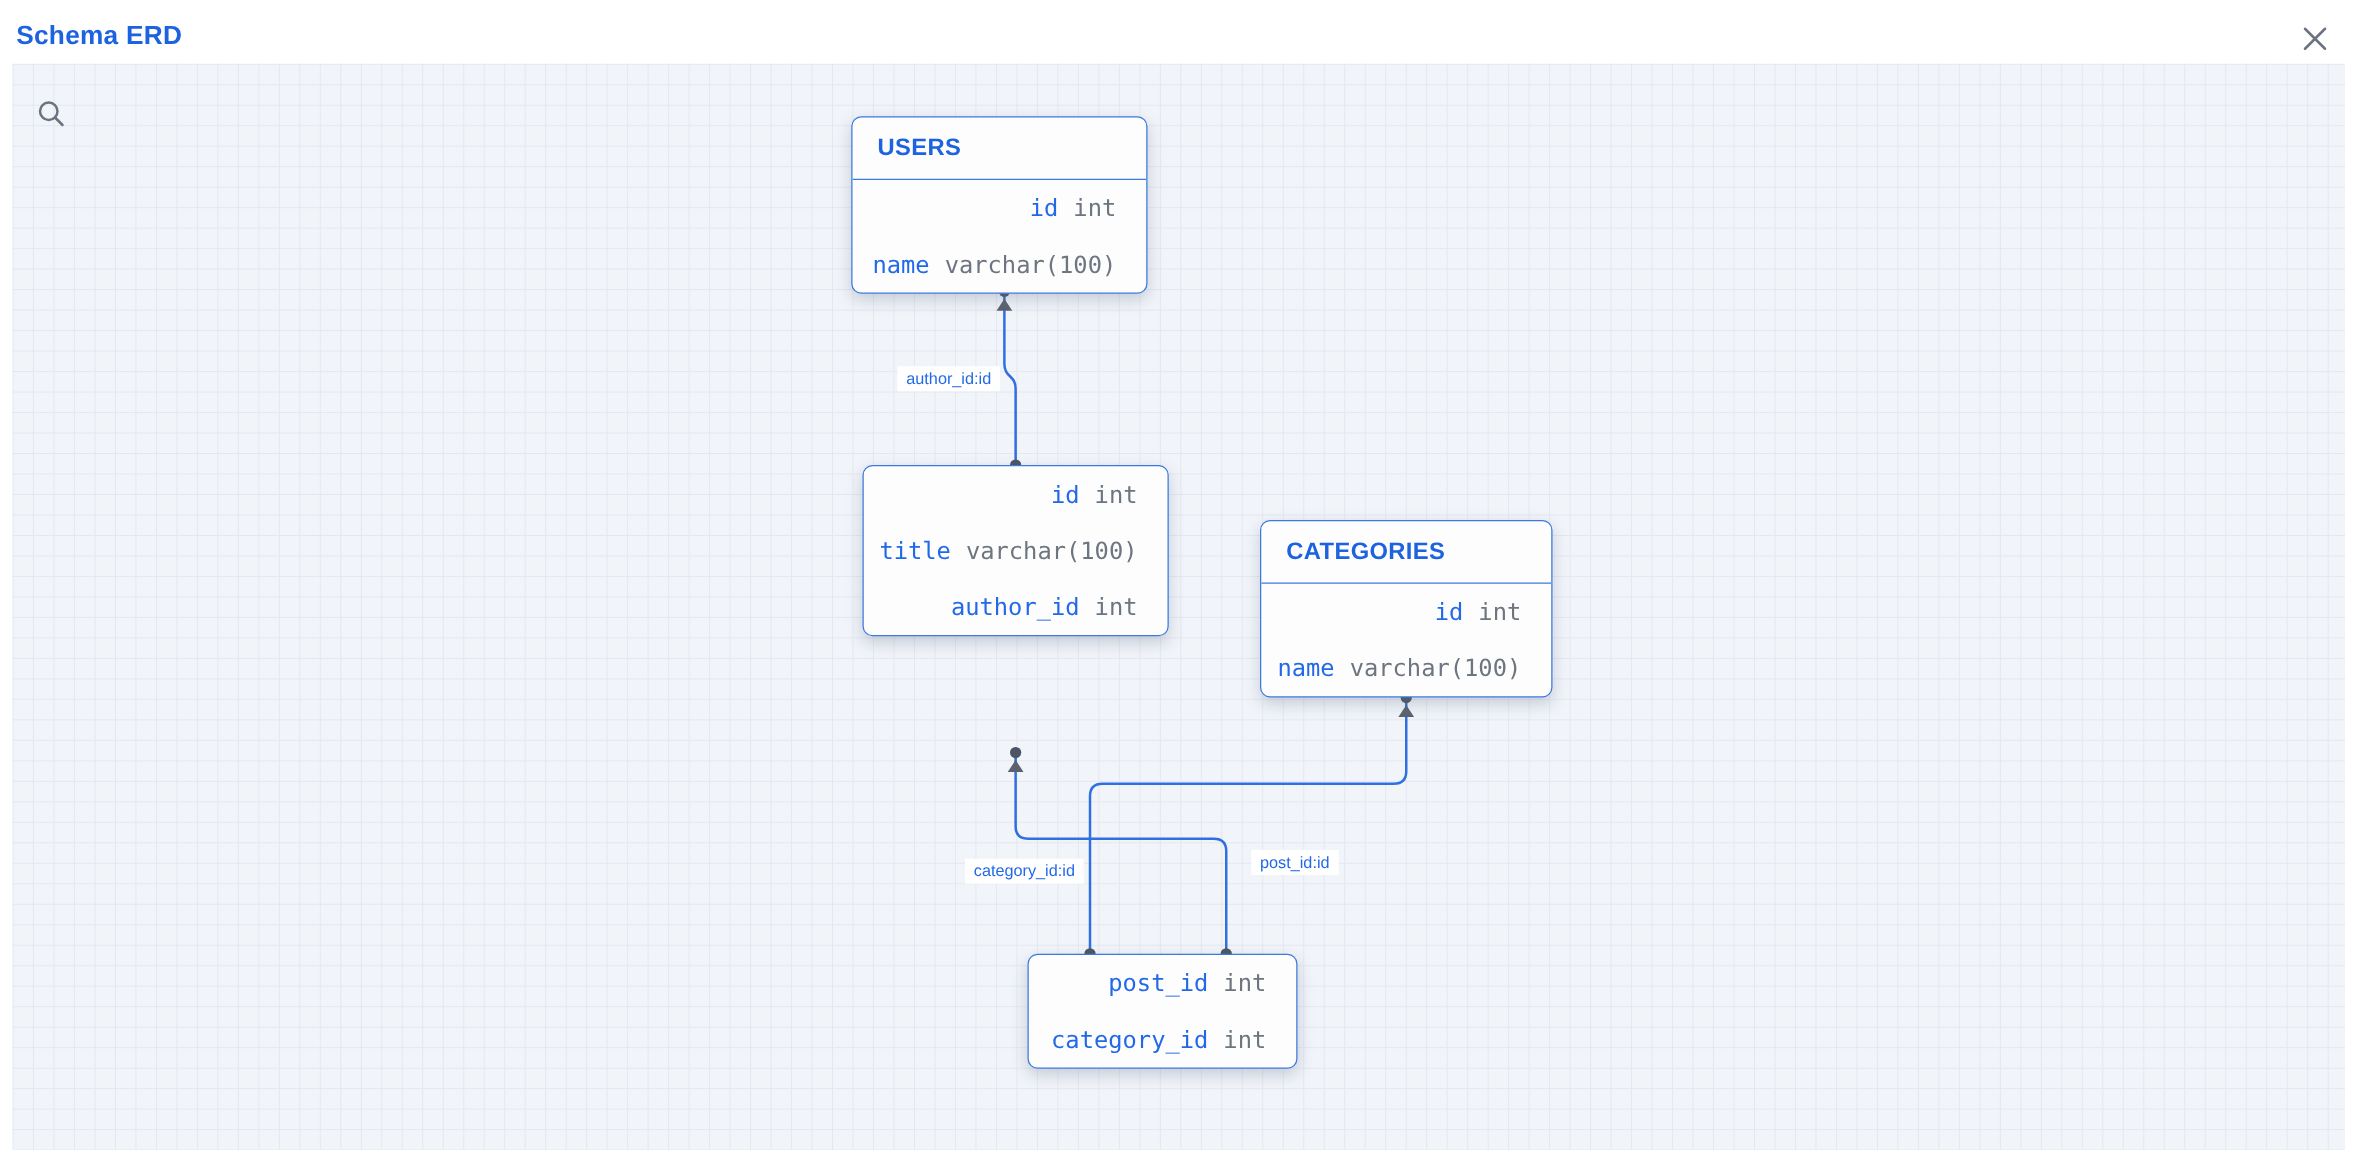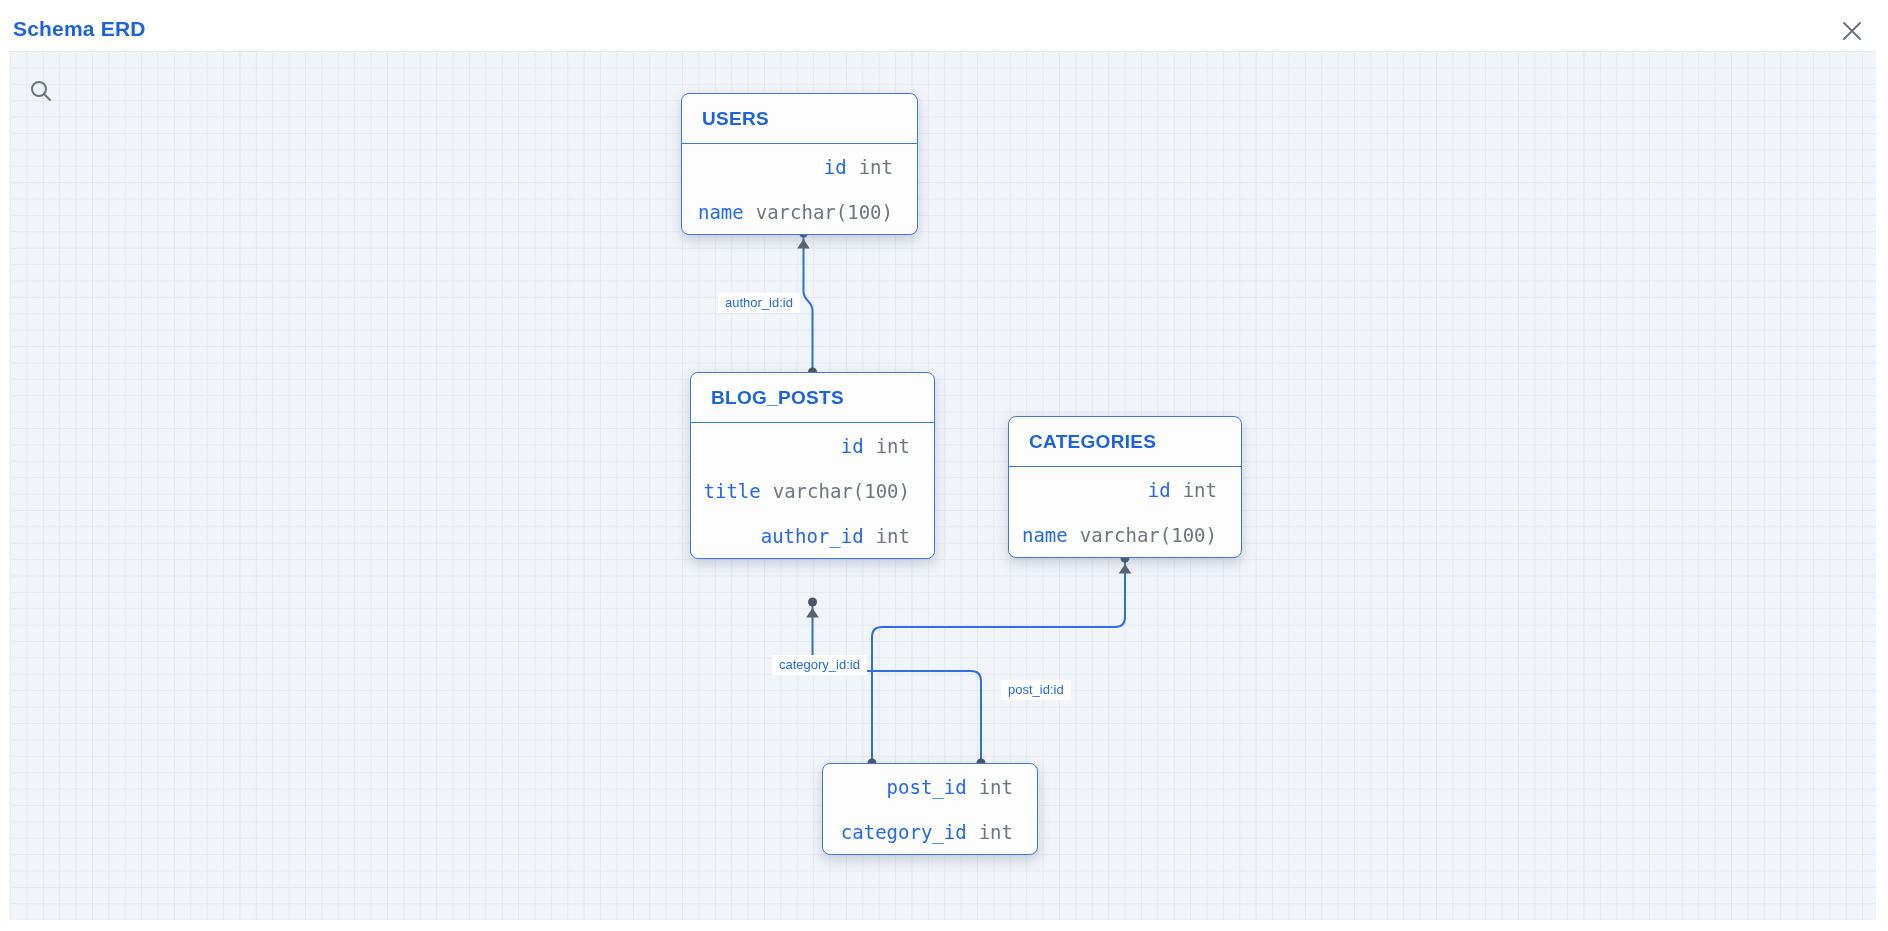--- a/index.html
+++ b/index.html
@@ -86,21 +86,20 @@
       <span class="col-name">id</span>
       <span class="col-type">int</span>
     </div>
     <div class="entity-row">
       <span class="col-name">name</span>
       <span class="col-type">varchar(100)</span>
     </div>
   </div>
 
   <div class="entity" style="left:680px; top:321px; width:245px;">
-    <div class="entity-title">BLOG_POSTS</div>
     <div class="entity-row">
       <span class="col-name">id</span>
       <span class="col-type">int</span>
     </div>
     <div class="entity-row">
       <span class="col-name">title</span>
       <span class="col-type">varchar(100)</span>
     </div>
     <div class="entity-row">
       <span class="col-name">author_id</span>
@@ -125,16 +124,16 @@
       <span class="col-name">post_id</span>
       <span class="col-type">int</span>
     </div>
     <div class="entity-row">
       <span class="col-name">category_id</span>
       <span class="col-type">int</span>
     </div>
   </div>
 
   <div class="edge-label" style="left:708px; top:242px;">author_id:id</div>
-  <div class="edge-label" style="left:762px; top:604px;">category_id:id</div>
+  <div class="edge-label" style="left:762px; top:636px;">category_id:id</div>
   <div class="edge-label" style="left:991px; top:629px;">post_id:id</div>
 
 </div>
 
 </body></html>

